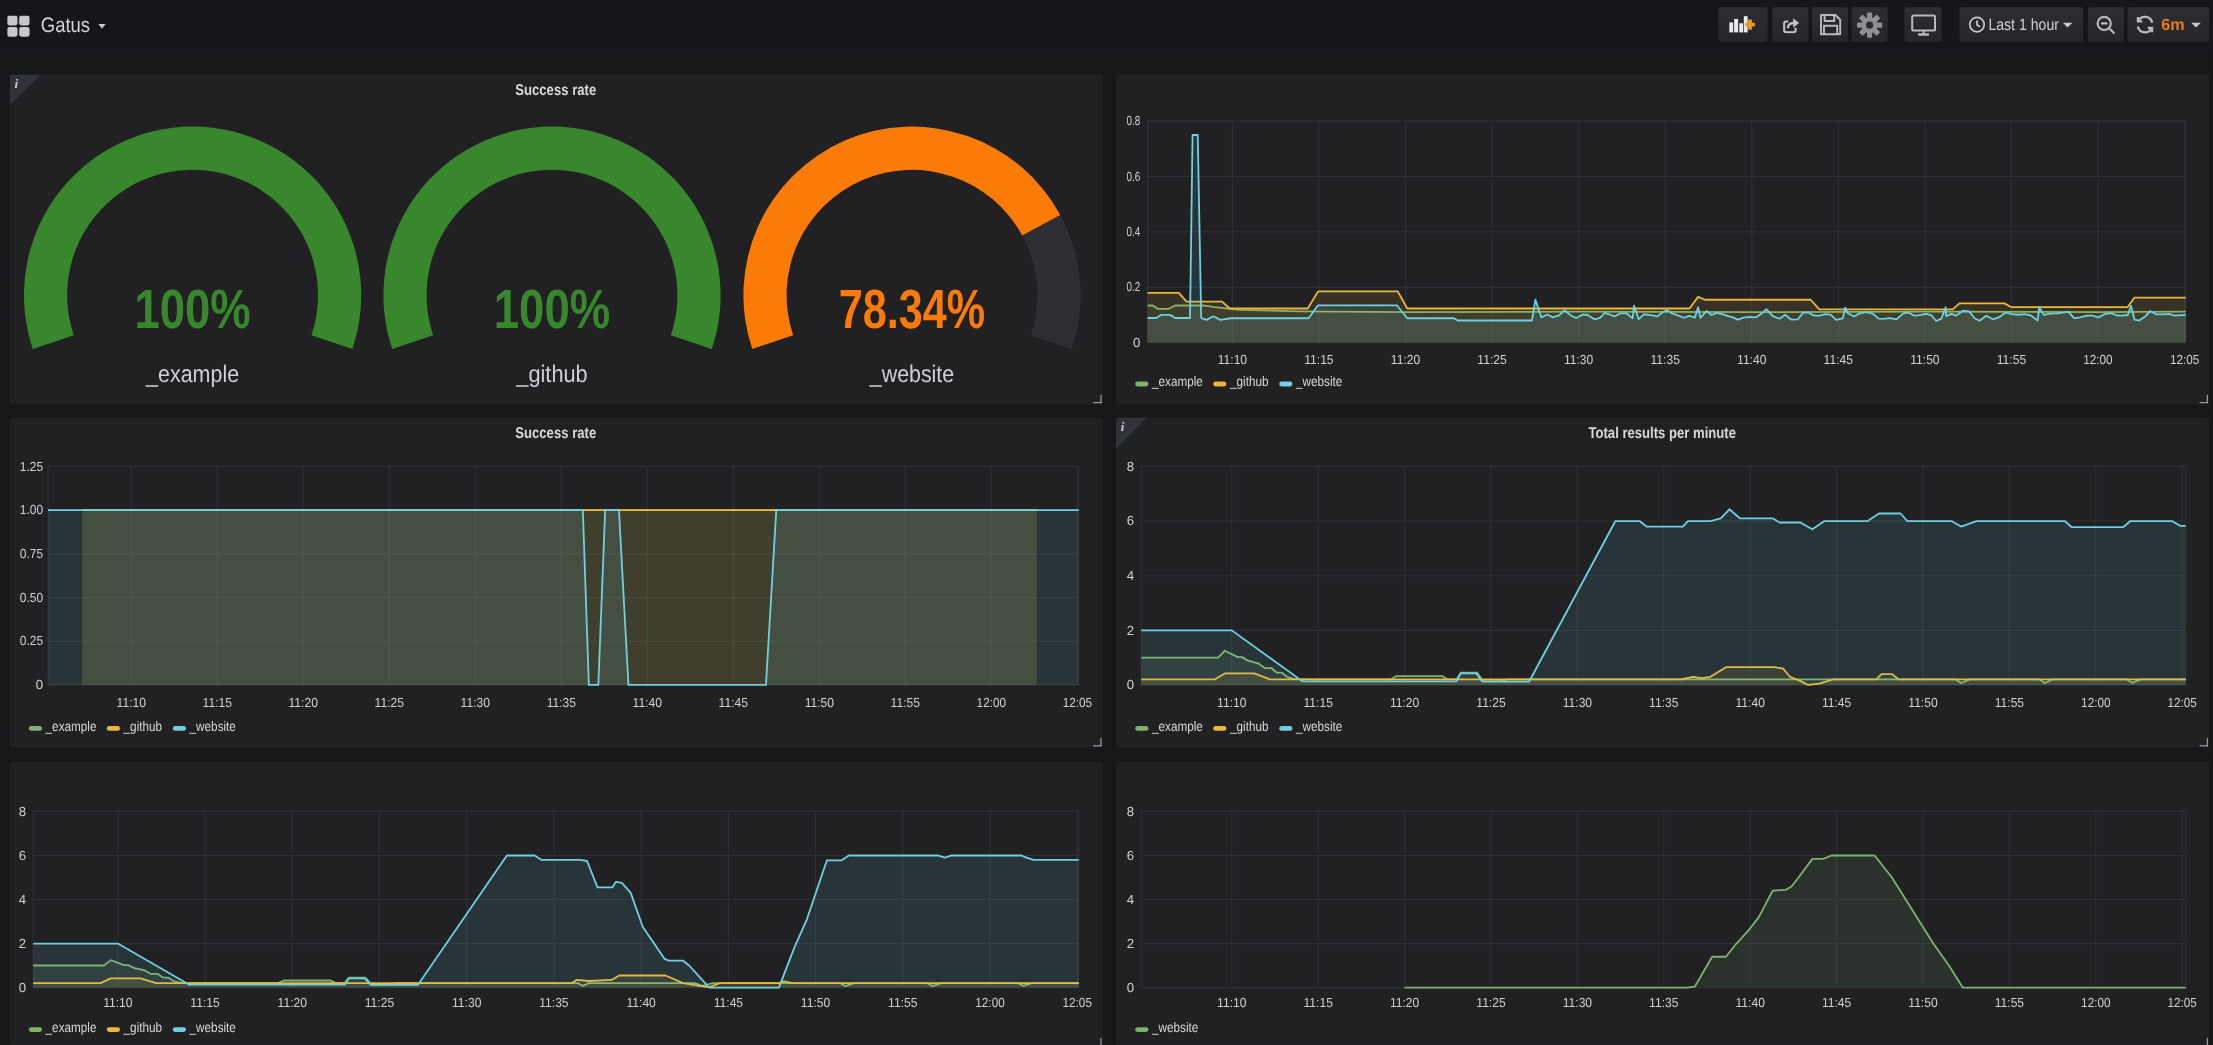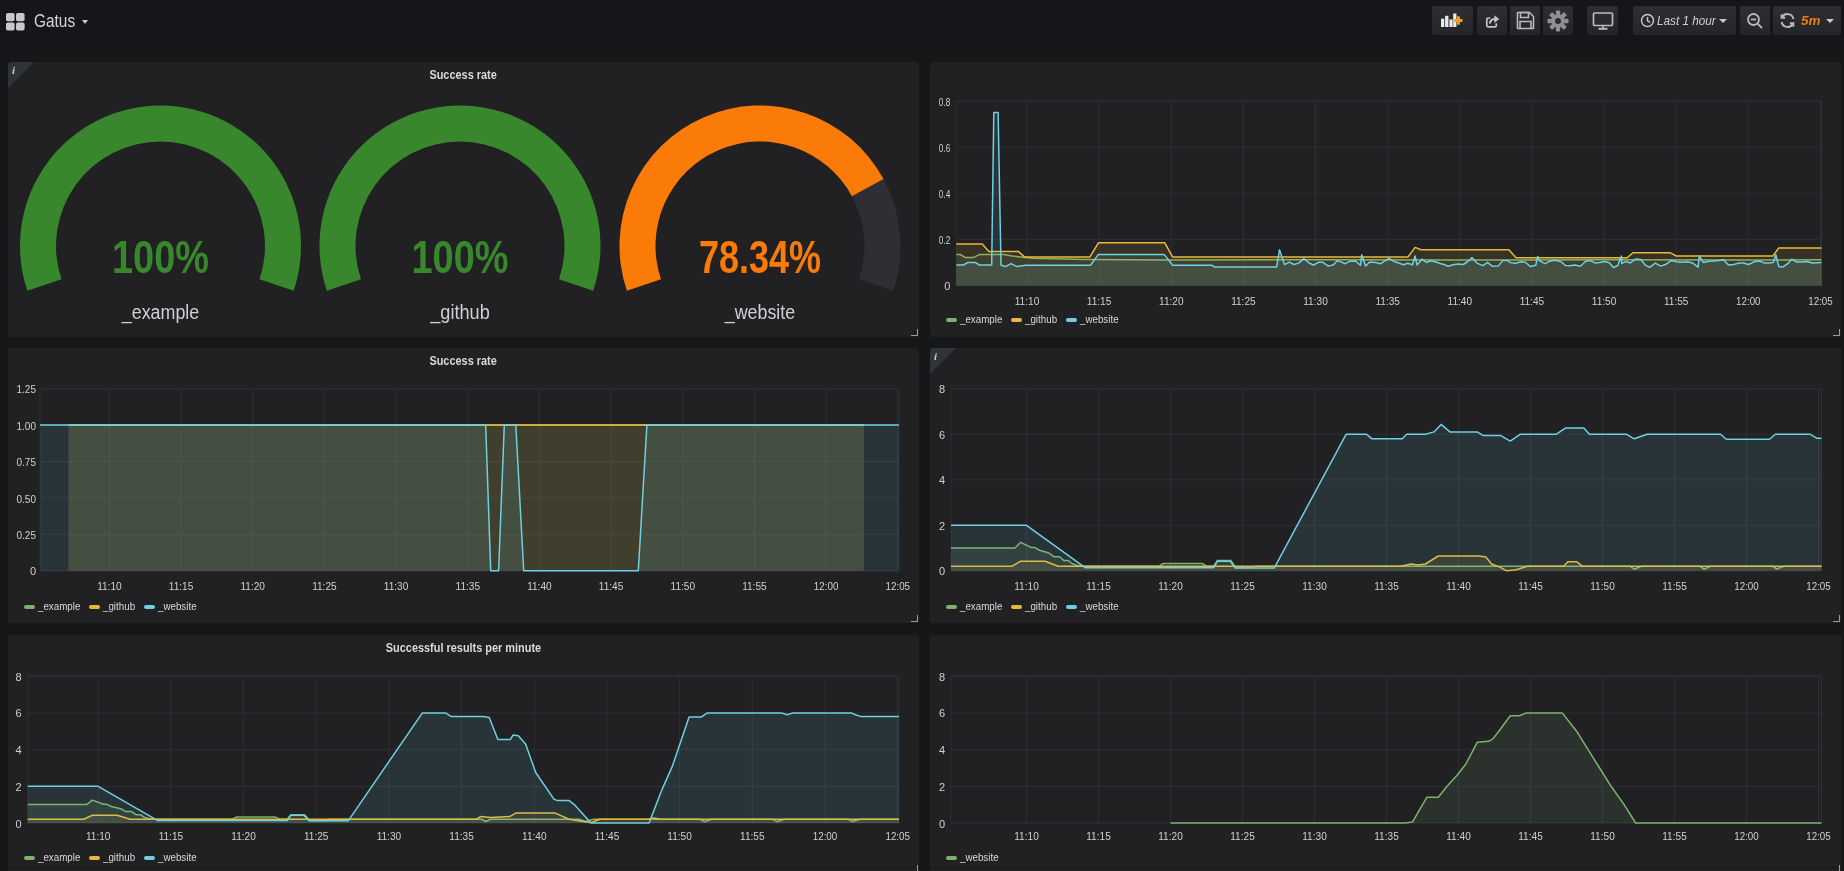--- a/index.html
+++ b/index.html
@@ -1,19 +1,19 @@
 <!DOCTYPE html>
 <html><head><meta charset="utf-8"><style>
 * { margin:0; padding:0; box-sizing:border-box; }
 html,body { width:1844px; height:871px; background:#161719; font-family:"Liberation Sans", sans-serif; overflow:hidden; }
 .navbar { position:absolute; left:0; top:0; width:1844px; height:41px; background:#141619; }
 .logo { position:absolute; left:6px; top:13px; }
 .dashtitle { position:absolute; left:34px; top:11px; font-size:17.5px; color:#d3d4d5; transform:scaleX(0.88); transform-origin:0 0; }
 .caret { position:absolute; width:0; height:0; border-left:4.5px solid transparent; border-right:4.5px solid transparent; border-top:4.5px solid #c9cacb; }
-.nbtn { position:absolute; top:6px; height:29px; background:linear-gradient(#2d2f34,#232529); border-radius:2px; display:flex; align-items:center; justify-content:center;font-style:italic; }
+.nbtn { position:absolute; top:6px; height:29px; background:linear-gradient(#2d2f34,#232529); border-radius:2px; display:flex; align-items:center; justify-content:center; }
 .nbtxt { color:#d0d1d2; font-size:13.5px; white-space:nowrap; transform:scaleX(0.87); transform-origin:0 50%; }
 .panel { position:absolute; background:#212124; border-radius:3px; overflow:hidden; }
 .ptitle { position:absolute; left:0; right:0; top:5px; text-align:center; color:#d8d9da; font-size:13px; font-weight:bold; }
 .ptitle span { display:inline-block; transform:scaleX(0.84); transform-origin:50% 50%; }
 .corner { position:absolute; left:0; top:0; width:0; height:0; border-top:26px solid #30333a; border-right:26px solid transparent; }
 .ci { position:absolute; left:4px; top:2px; font-size:11px; font-style:italic; font-family:"Liberation Serif",serif; color:#c9cacb; font-weight:bold; z-index:2; }
 .sw { position:absolute; width:11px; height:4px; border-radius:2px; }
 .lt { position:absolute; color:#d8d9da; font-size:11.5px; transform:scaleX(0.85); transform-origin:0 50%; white-space:nowrap; }
 .rsz { position:absolute; right:1px; bottom:1px; width:7px; height:7px; border-right:1.5px solid #9a9da0; border-bottom:1.5px solid #9a9da0; }
 </style></head>
@@ -96,21 +96,21 @@
 <path d="M11.8 11.8 L16 16"></path>
 </svg>
     </div>
   <div class="nbtn" style="left:1773px;width:68px">
       <span style="position:absolute;left:6px;top:6px"><svg width="17" height="17" viewBox="0 0 17 17" fill="none" stroke="#b9babc" stroke-width="1.9">
 <path d="M14.5 7 a6.2 6.2 0 0 0 -11.6 -1.5"></path>
 <path d="M2.6 2.2 v3.6 h3.6" fill="none"></path>
 <path d="M2.5 10 a6.2 6.2 0 0 0 11.6 1.5"></path>
 <path d="M14.4 14.8 v-3.6 h-3.6"></path>
 </svg></span>
-      <span class="nbtxt" style="position:absolute;left:28px;top:6.5px;color:#eb7b18;font-weight:bold;transform:none">5m</span>
+      <span class="nbtxt" style="position:absolute;left:28px;top:6.5px;color:#eb7b18;font-weight:bold;transform:none">6m</span>
       <span class="caret" style="left:53px;top:13px"></span>
     </div>
 </div>
 
 <div class="panel" style="left:8px;top:62px;width:911px;height:275px">
     <div class="corner"></div>
     <span class="ci">i</span>
     <div class="ptitle"><span>Success rate</span></div>
     <svg width="911" height="275" viewBox="8 62 911 275" style="position:absolute;left:0;top:0">
       <path d="M27.34,290.81 A140.5,140.5 0 1 1 293.66,290.81 L259.54,279.33 A104.5,104.5 0 1 0 61.46,279.33 Z" fill="#38872d"></path>
@@ -229,20 +229,21 @@
     <div class="lt" style="left:30.0px;top:252.10000000000002px">_example</div>
     <div class="sw" style="left:81.0px;top:256.6px;background:#EAB839"></div>
     <div class="lt" style="left:94.9px;top:252.10000000000002px">_github</div>
     <div class="sw" style="left:135.7px;top:256.6px;background:#6ED0E0"></div>
     <div class="lt" style="left:150.1px;top:252.10000000000002px">_website</div>
     <div class="rsz"></div>
   </div>
 <div class="panel" style="left:930px;top:348px;width:911px;height:275px">
     <div class="corner"></div>
     <span class="ci">i</span>
+    <div class="ptitle"><span>Total results per minute</span></div>
     <svg width="911" height="275" viewBox="930 348 911 275" style="position:absolute;left:0;top:0">
       <line x1="951" y1="570.8" x2="1821.5" y2="570.8" stroke="#2c2f34" stroke-width="1"></line>
       <text x="945" y="571.3" fill="#d0d1d2" font-size="11" text-anchor="end" dominant-baseline="central">0</text>
       <line x1="951" y1="525.3" x2="1821.5" y2="525.3" stroke="#2c2f34" stroke-width="1"></line>
       <text x="945" y="525.8" fill="#d0d1d2" font-size="11" text-anchor="end" dominant-baseline="central">2</text>
       <line x1="951" y1="479.8" x2="1821.5" y2="479.8" stroke="#2c2f34" stroke-width="1"></line>
       <text x="945" y="480.2" fill="#d0d1d2" font-size="11" text-anchor="end" dominant-baseline="central">4</text>
       <line x1="951" y1="434.2" x2="1821.5" y2="434.2" stroke="#2c2f34" stroke-width="1"></line>
       <text x="945" y="434.7" fill="#d0d1d2" font-size="11" text-anchor="end" dominant-baseline="central">6</text>
       <line x1="951" y1="388.7" x2="1821.5" y2="388.7" stroke="#2c2f34" stroke-width="1"></line>
@@ -281,21 +282,20 @@
     </svg>
     <div class="sw" style="left:15.6px;top:256.6px;background:#7EB26D"></div>
     <div class="lt" style="left:30.0px;top:252.10000000000002px">_example</div>
     <div class="sw" style="left:81.0px;top:256.6px;background:#EAB839"></div>
     <div class="lt" style="left:94.9px;top:252.10000000000002px">_github</div>
     <div class="sw" style="left:135.7px;top:256.6px;background:#6ED0E0"></div>
     <div class="lt" style="left:150.1px;top:252.10000000000002px">_website</div>
     <div class="rsz"></div>
   </div>
 <div class="panel" style="left:8px;top:635px;width:911px;height:238px">
-    <div class="ptitle"><span>Successful results per minute</span></div>
     <svg width="911" height="238" viewBox="8 635 911 238" style="position:absolute;left:0;top:0">
       <line x1="27.7" y1="823.0" x2="899" y2="823.0" stroke="#2c2f34" stroke-width="1"></line>
       <text x="21.7" y="823.5" fill="#d0d1d2" font-size="11" text-anchor="end" dominant-baseline="central">0</text>
       <line x1="27.7" y1="786.3" x2="899" y2="786.3" stroke="#2c2f34" stroke-width="1"></line>
       <text x="21.7" y="786.8" fill="#d0d1d2" font-size="11" text-anchor="end" dominant-baseline="central">2</text>
       <line x1="27.7" y1="749.6" x2="899" y2="749.6" stroke="#2c2f34" stroke-width="1"></line>
       <text x="21.7" y="750.1" fill="#d0d1d2" font-size="11" text-anchor="end" dominant-baseline="central">4</text>
       <line x1="27.7" y1="712.9" x2="899" y2="712.9" stroke="#2c2f34" stroke-width="1"></line>
       <text x="21.7" y="713.4" fill="#d0d1d2" font-size="11" text-anchor="end" dominant-baseline="central">6</text>
       <line x1="27.7" y1="676.2" x2="899" y2="676.2" stroke="#2c2f34" stroke-width="1"></line>

